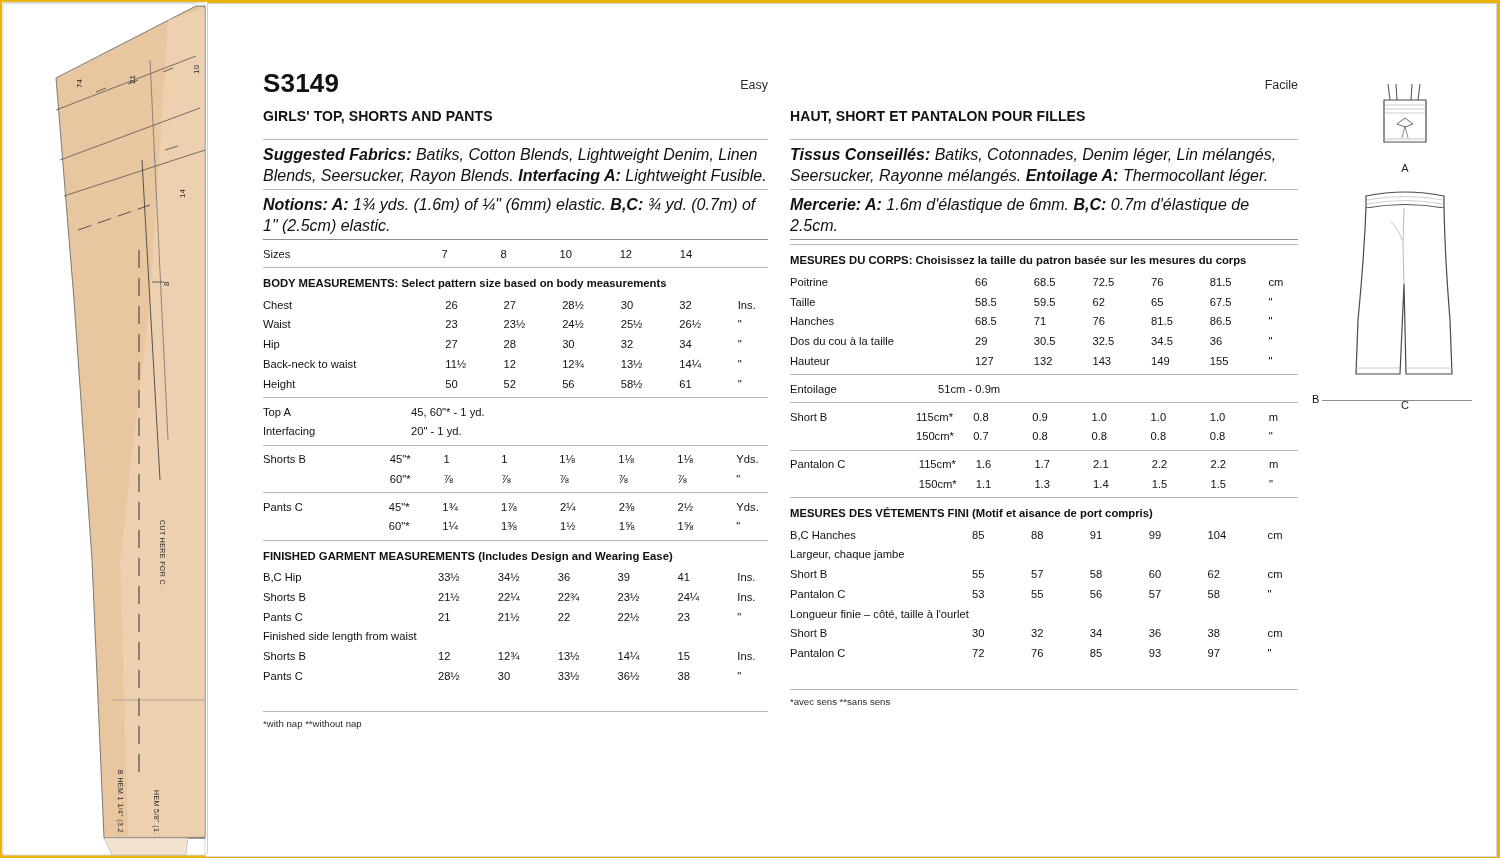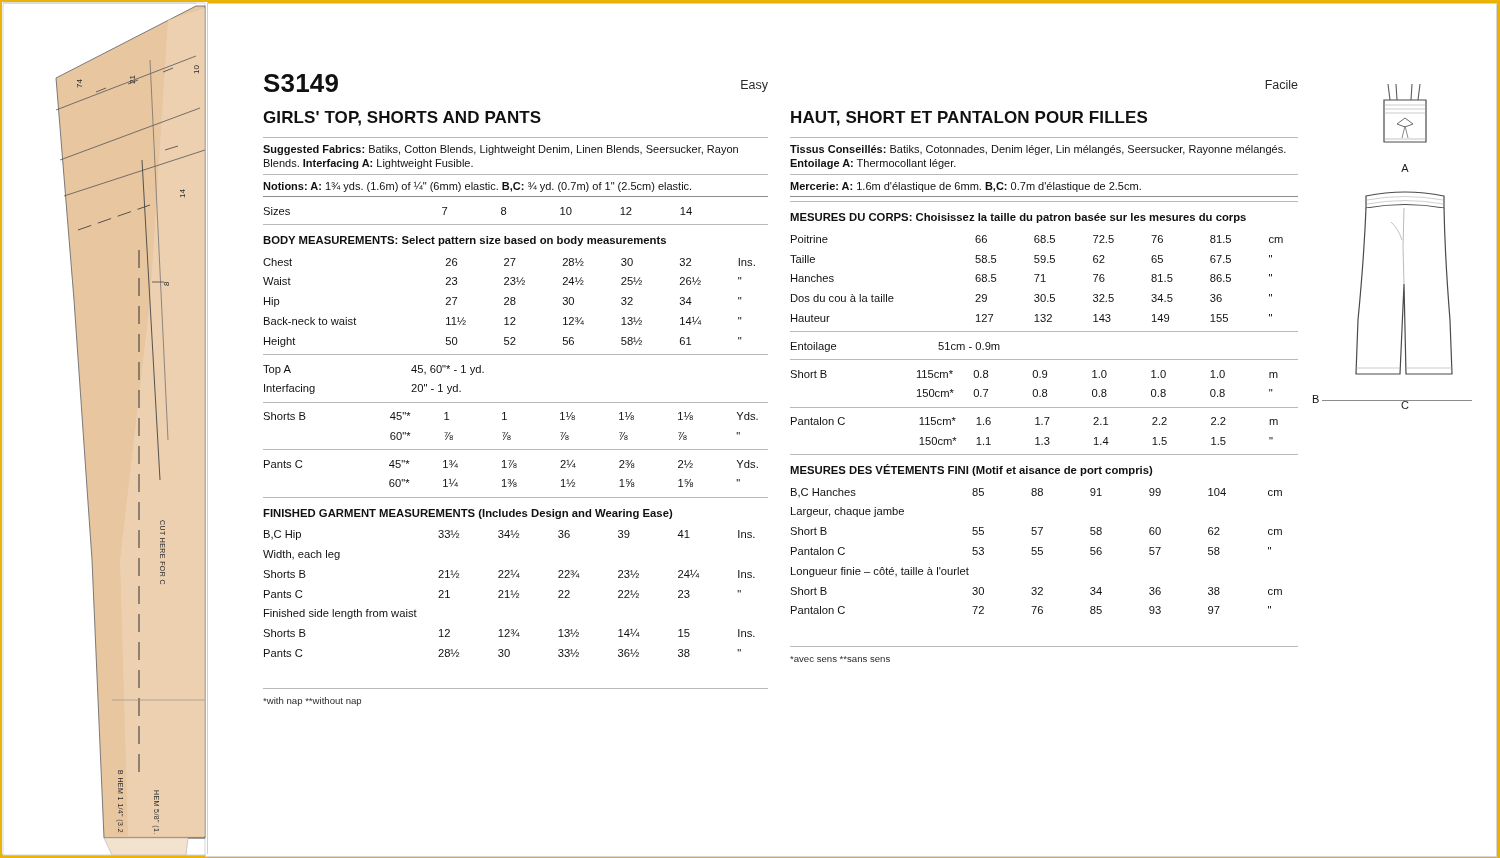--- a/index.html
+++ b/index.html
@@ -91,33 +91,33 @@
     line-height: 1;
   }
   .spacer-title { height: 27px; }
   .ease-word {
     font-size: 12.5px;
     color: #2a2a2a;
     padding-bottom: 2px;
     margin-top: 11px;
   }
   .title-line {
-    font-size: 17px;
+    font-size: 14px;
     font-weight: bold;
     margin-top: 11px;
-    margin-bottom: 8px;
+    margin-bottom: 14px;
     letter-spacing: 0.1px;
   }
   .rule {
     border-bottom: 1px solid #b9b9b9;
     height: 0;
     margin: 3px 0 4px 0;
   }
   .rule-dark { border-bottom: 1px solid #8d8d8d; }
-  .para { font-size: 11px; }
+  .para { font-size: 16px; font-style: italic; }
   .para b { font-weight: bold; }
 
   
   table.t {
     width: 100%;
     border-collapse: collapse;
     font-size: 11.2px;
   }
   table.t td, table.t th {
     padding: 2.5px 0 2.5px 0;
@@ -392,23 +392,20 @@
         <td class="lbl">B,C Hip</td>
         <td class="sublbl"></td>
         <td class="numc">33½</td>
         <td class="numc">34½</td>
         <td class="numc">36</td>
         <td class="numc">39</td>
         <td class="numc">41</td>
         <td class="unitc">Ins.</td>
       </tr>
       <tr>
-        <td class="lbl" colspan="8">Width, each leg</td>
-      </tr>
-      <tr>
         <td class="lbl">Shorts B</td>
         <td class="sublbl"></td>
         <td class="numc">21½</td>
         <td class="numc">22¼</td>
         <td class="numc">22¾</td>
         <td class="numc">23½</td>
         <td class="numc">24¼</td>
         <td class="unitc">Ins.</td>
       </tr>
       <tr>

